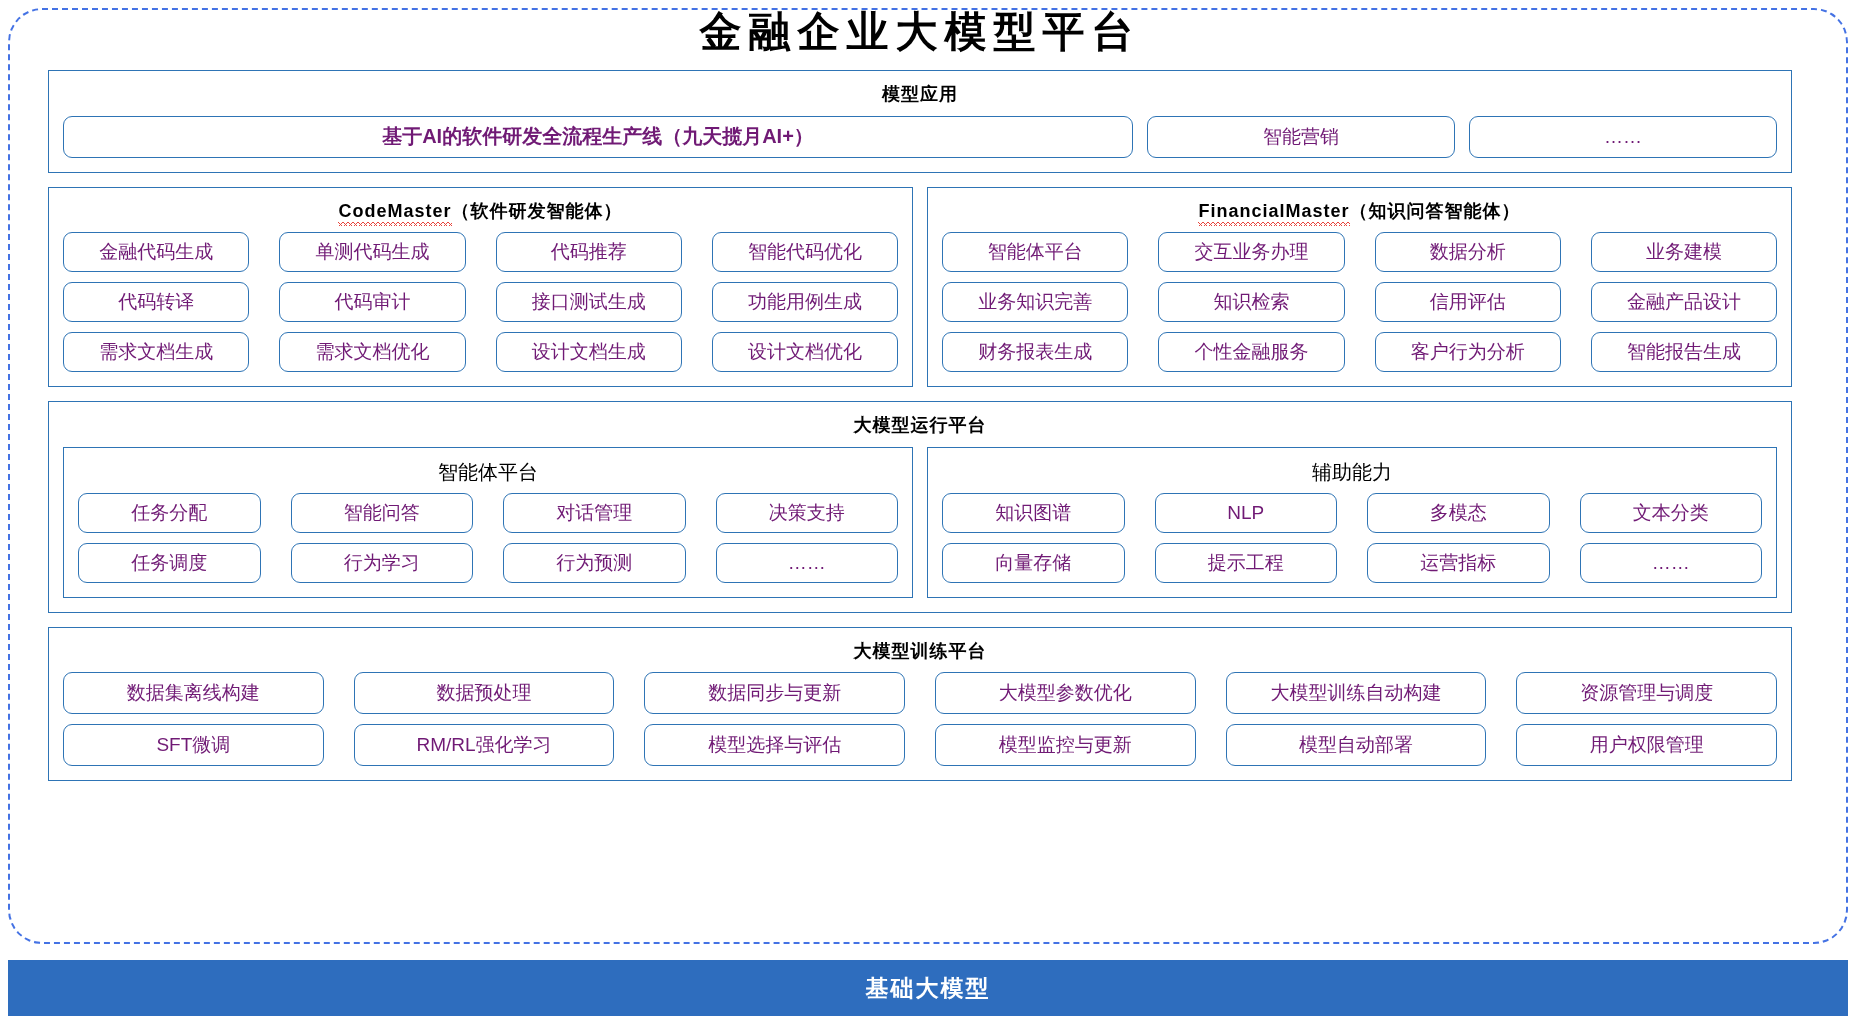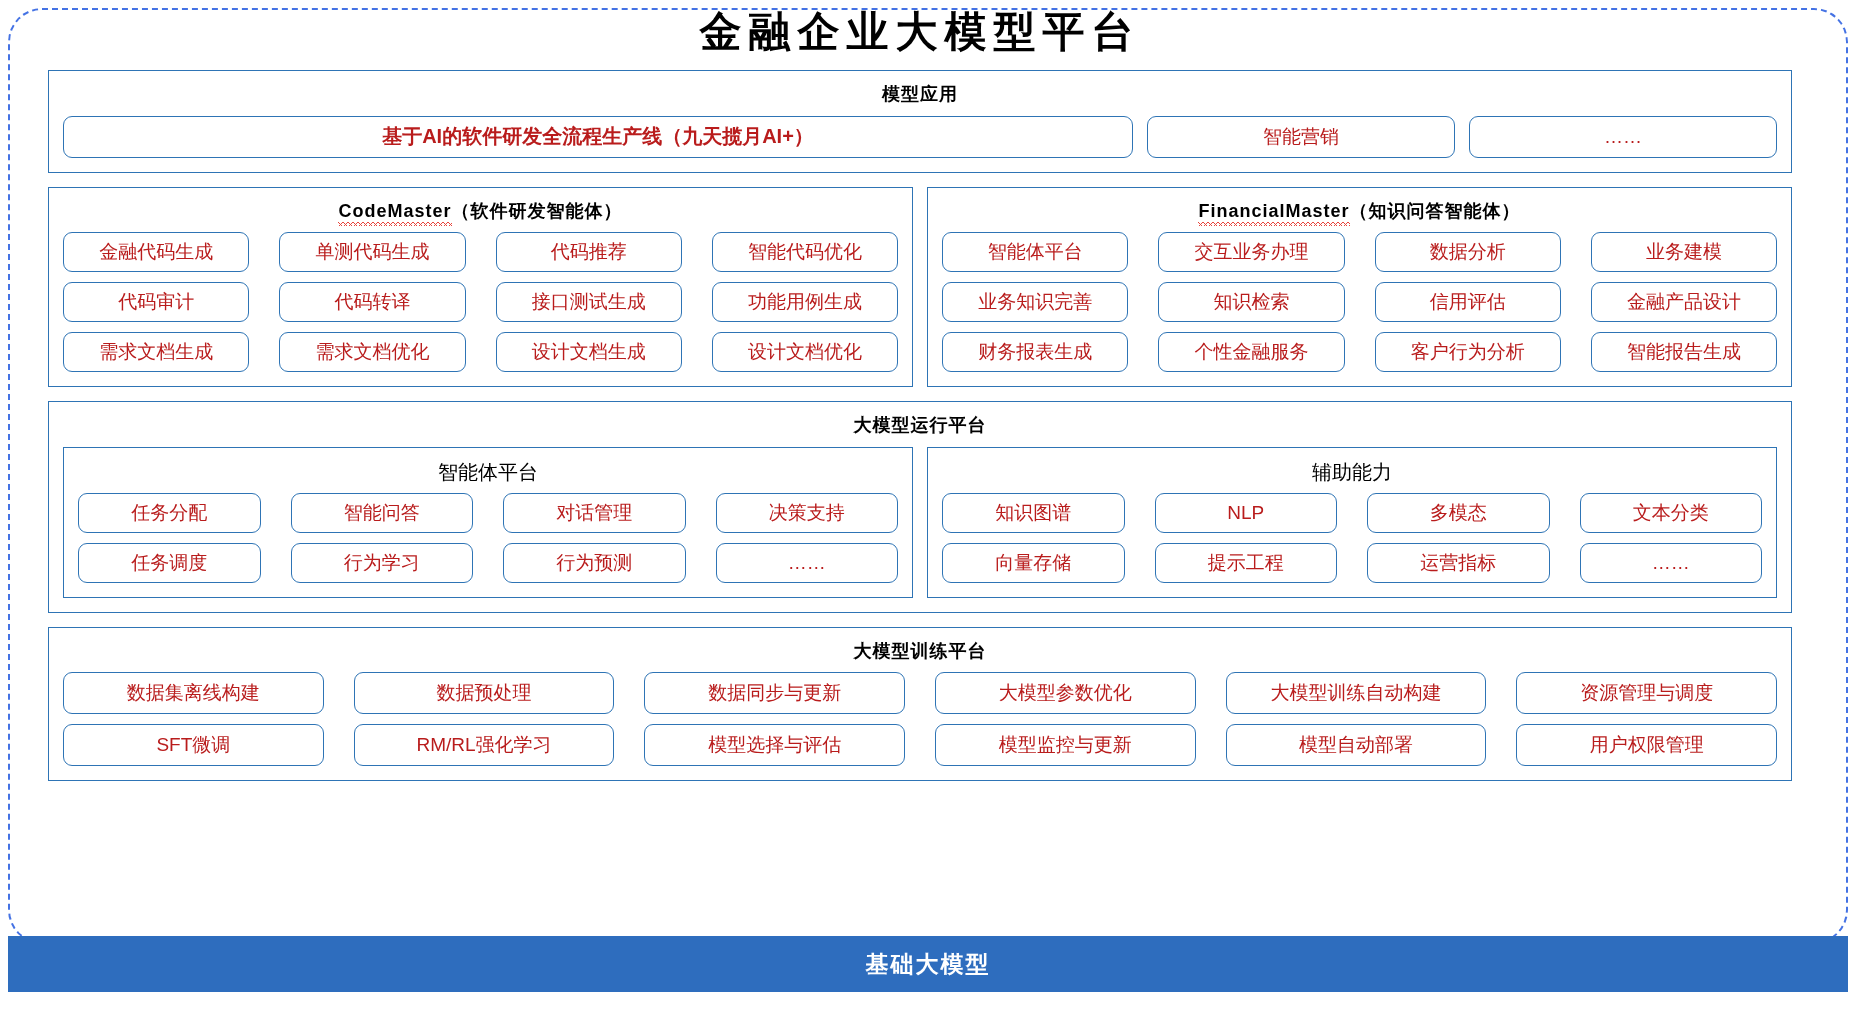--- a/index.html
+++ b/index.html
@@ -112,21 +112,21 @@
     background: #ffffff;
     box-sizing: border-box;
     display: flex;
     align-items: center;
     justify-content: center;
     font-size: 19px;
     line-height: 1.15;
     height: 40px;
     white-space: nowrap;
     padding: 0 2px;
-    color: #b91c1c;
+    color: #701a75;
   }
   .pill.bold { font-weight: 700; }
 
   .pill-row {
     display: flex;
     gap: 30px;
   }
   .pill-row + .pill-row { margin-top: 10px; }
   .pill-row > .pill { flex: 1 1 0; min-width: 0; }
 
@@ -163,21 +163,21 @@
     background: #fff;
   }
 
   
   .train-section .pill-row > .pill { height: 42px; }
 
   
   .base-bar {
     position: absolute;
     left: 8px;
-    top: 936px;
+    top: 960px;
     width: 1840px;
     height: 56px;
     background: #2E6DBE;
     color: #ffffff;
     display: flex;
     align-items: center;
     justify-content: center;
     font-size: 23px;
     font-weight: 700;
     letter-spacing: 2px;
@@ -210,22 +210,22 @@
         <div class="section-title has-squiggle">
           <span class="squig">CodeMaster</span><span>（软件研发智能体）</span>
         </div>
         <div class="pill-row">
           <div class="pill">金融代码生成</div>
           <div class="pill">单测代码生成</div>
           <div class="pill">代码推荐</div>
           <div class="pill">智能代码优化</div>
         </div>
         <div class="pill-row">
+          <div class="pill">代码转译</div>
           <div class="pill">代码审计</div>
-          <div class="pill">代码转译</div>
           <div class="pill">接口测试生成</div>
           <div class="pill">功能用例生成</div>
         </div>
         <div class="pill-row">
           <div class="pill">需求文档生成</div>
           <div class="pill">需求文档优化</div>
           <div class="pill">设计文档生成</div>
           <div class="pill">设计文档优化</div>
         </div>
       </div>

